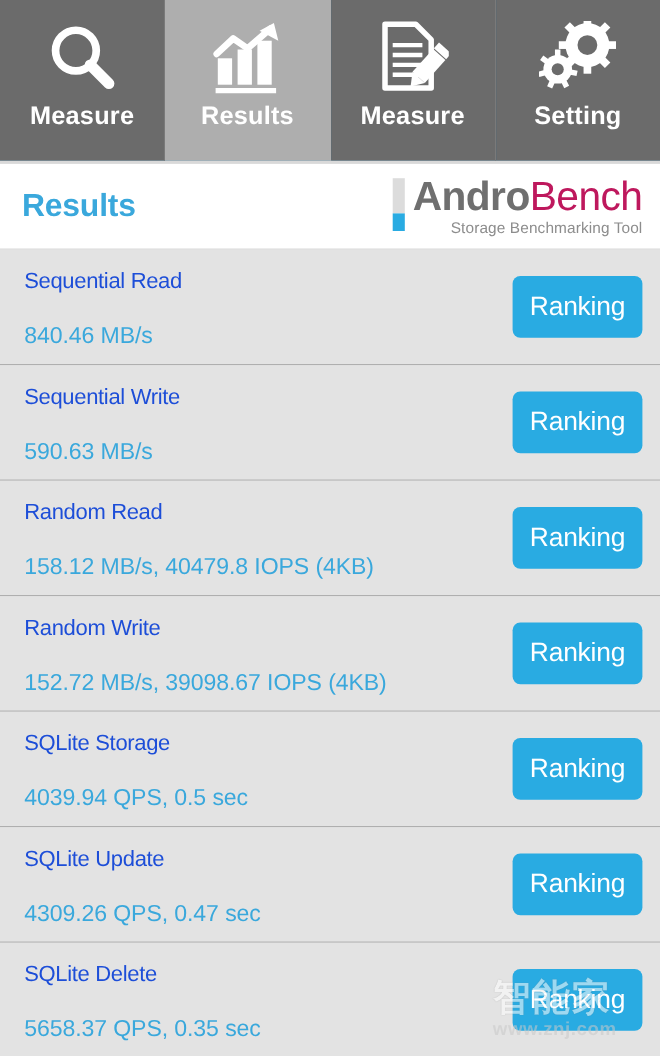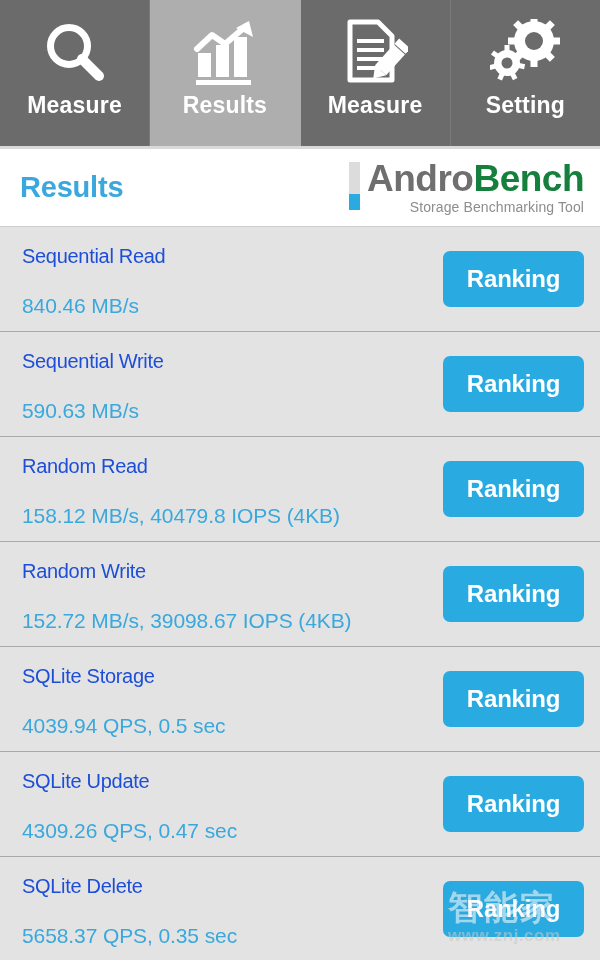--- a/index.html
+++ b/index.html
@@ -91,21 +91,21 @@
   .logo-bar-top { flex: 2; background: #dcdcdc; }
   .logo-bar-bot { flex: 1; background: #29abe2; }
   .logo-text { display: flex; flex-direction: column; }
   .logo-word {
     font-size: 37px;
     line-height: 38px;
     letter-spacing: -0.5px;
     white-space: nowrap;
   }
   .logo-andro { color: #6f6f6f; font-weight: bold; }
-  .logo-bench { color: #15803d; font-weight: 700; }
+  .logo-bench { color: #be185d; font-weight: 400; }
   .logo-sub {
     color: #8d8d8d;
     font-size: 14px;
     text-align: right;
     margin-top: 1px;
     letter-spacing: 0.1px;
   }
 
   
   .list {
@@ -135,24 +135,24 @@
     color: #3aa8dc;
     font-size: 21px;
     line-height: 28px;
     margin-top: 18px;
     letter-spacing: -0.1px;
   }
   .ranking-btn {
     background: #29abe2;
     color: #ffffff;
     font-size: 24px;
-    font-weight: bold;
+    font-weight: normal;
     border: none;
     border-radius: 7px;
-    width: 141px;
+    width: 118px;
     height: 56px;
     cursor: pointer;
     font-family: "Liberation Sans", sans-serif;
     letter-spacing: -0.2px;
     flex: none;
   }
 
   
   .watermark {
     position: absolute;

